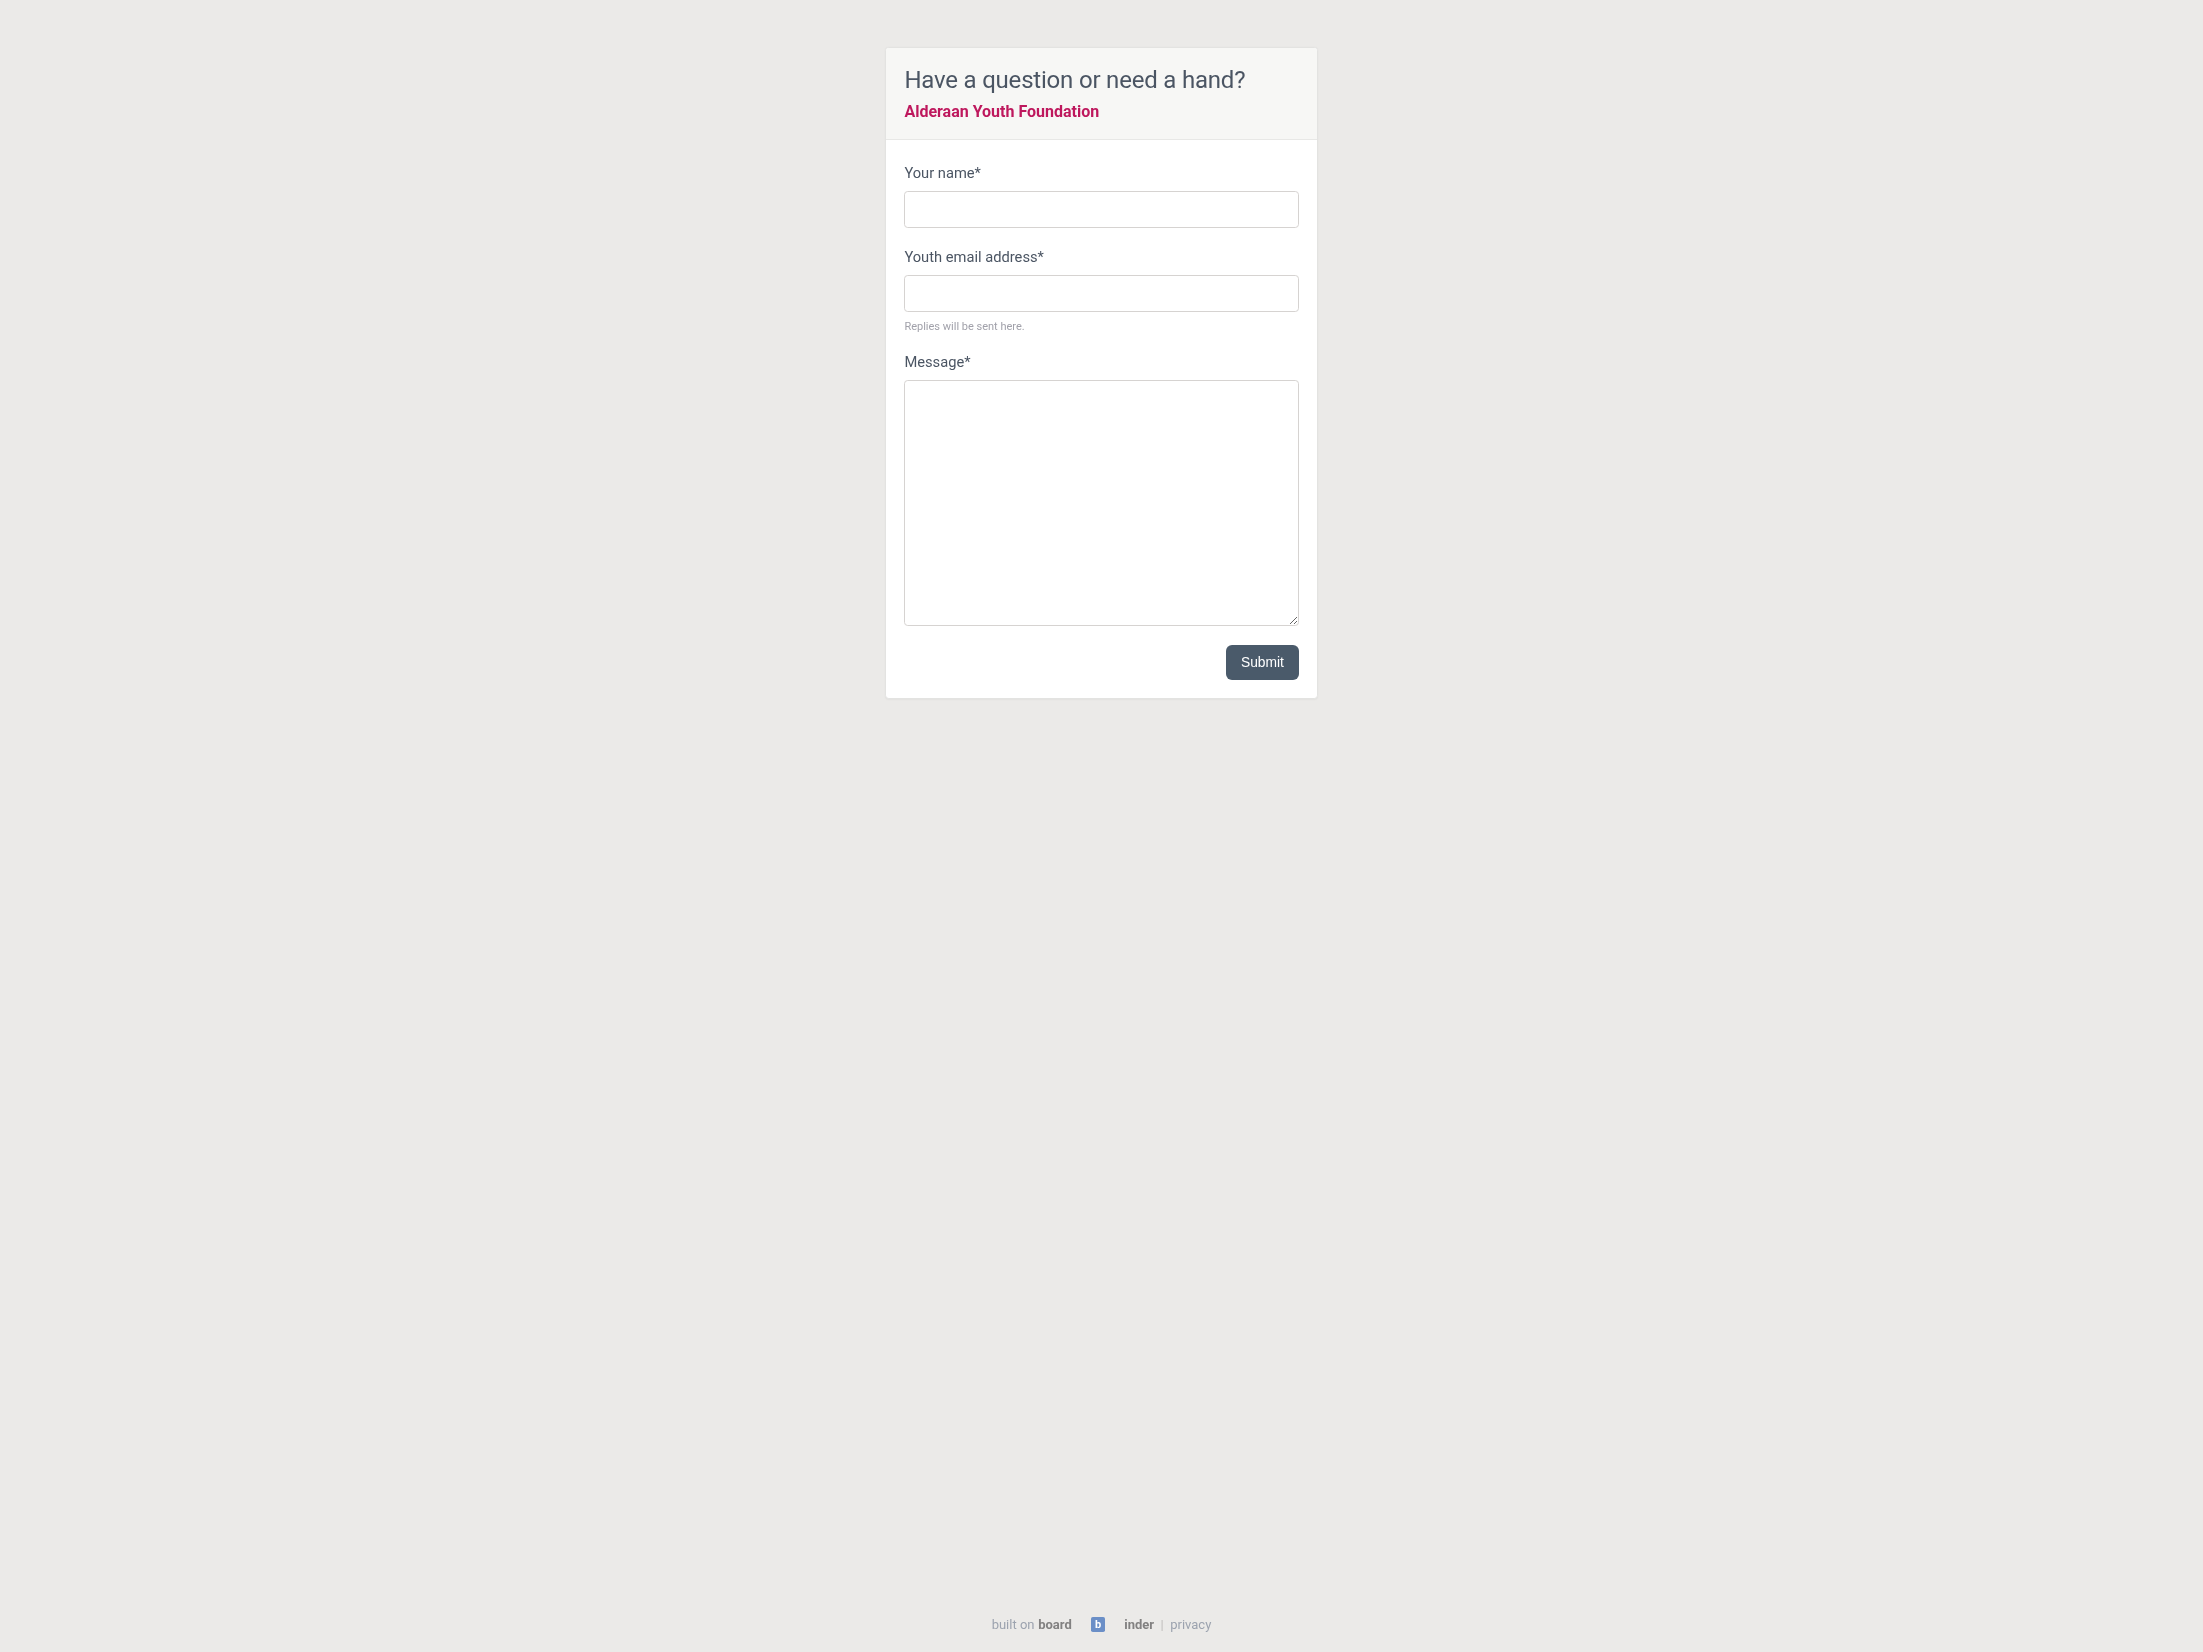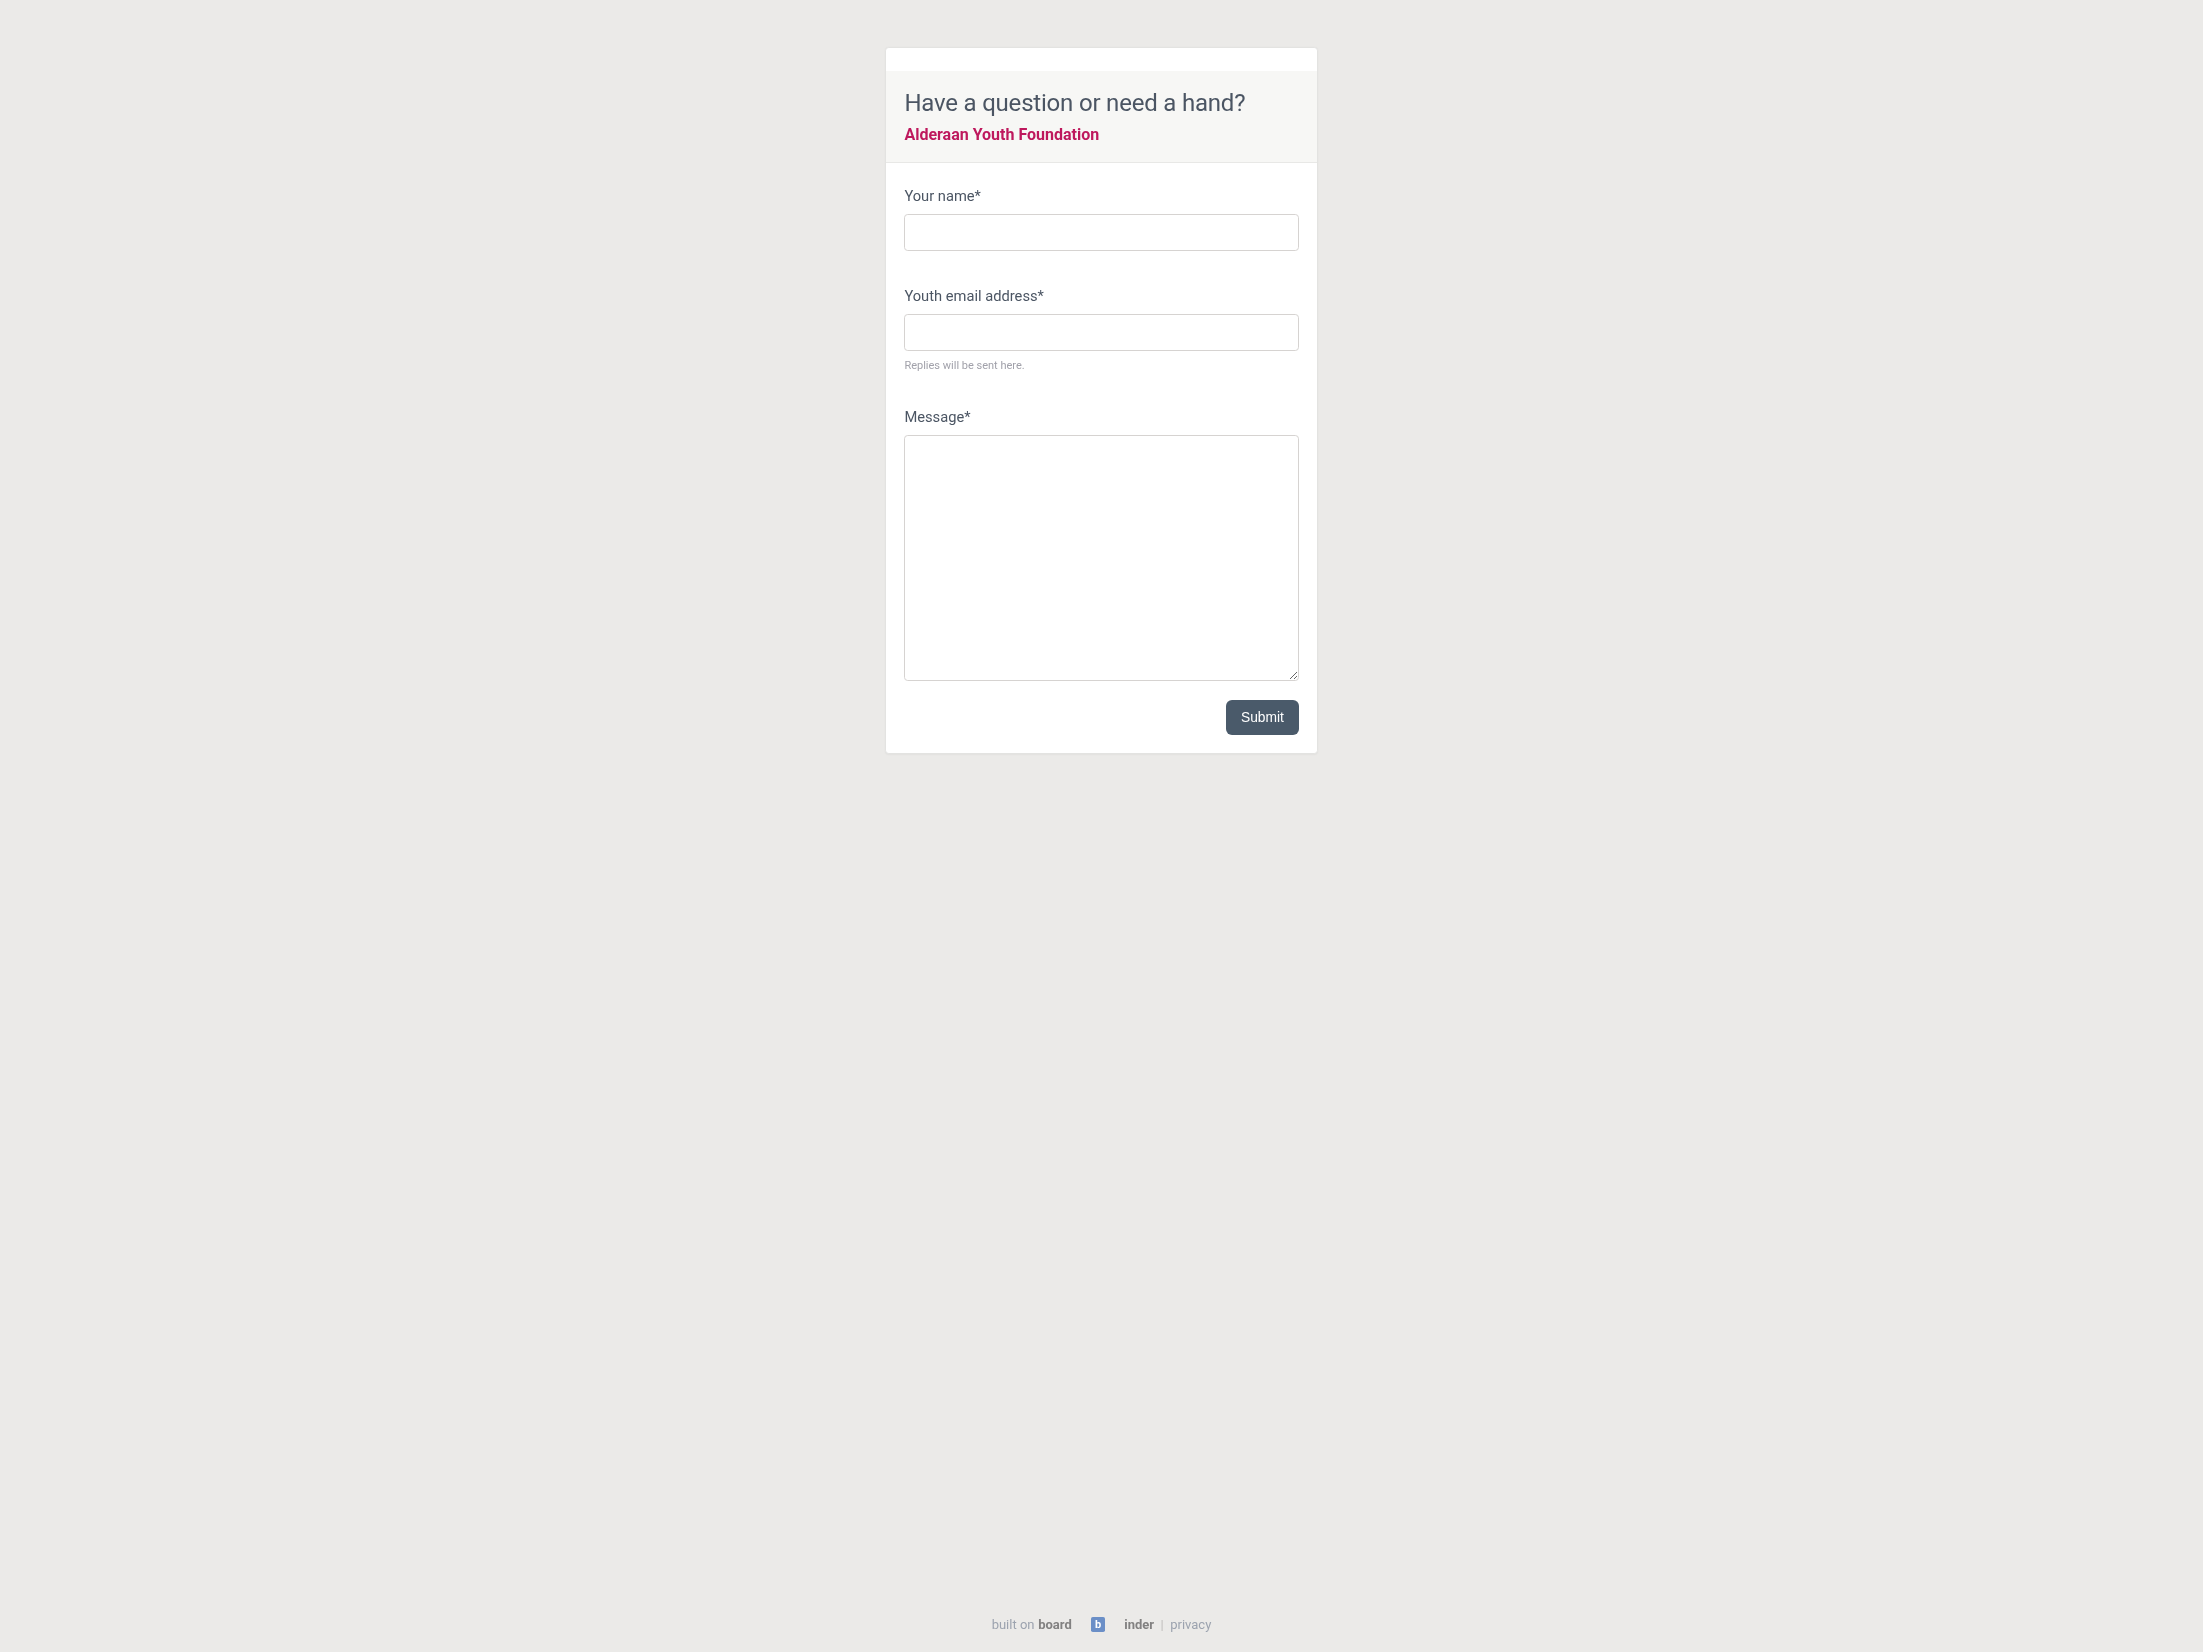--- a/index.html
+++ b/index.html
@@ -21,39 +21,38 @@
       background: #ffffff;
       border: 0.9px solid #e3e3e1;
       border-radius: 3.7px;
       box-shadow: 0 0.9px 1.8px rgba(0,0,0,0.04);
       overflow: hidden;
     }
     .card-header {
       background: #f7f7f5;
       border-bottom: 0.9px solid #e8e8e6;
       padding: 18.4px 18.4px 18.4px 18.4px;
-      margin-top: 23px;
     }
     .card-title {
       font-size: 24px;
       font-weight: 400;
       color: #4b5563;
       letter-spacing: -0.2px;
       margin-bottom: 7.3px;
     }
     .card-subtitle {
       font-size: 16px;
       font-weight: 700;
       color: #be185d;
     }
     .card-body {
       padding: 24px 18.4px 18.4px 18.4px;
     }
     .form-group {
-      margin-bottom: 36px;
+      margin-bottom: 20px;
     }
     .form-group.last {
       margin-bottom: 14.7px;
     }
     .form-label {
       display: block;
       font-size: 14.7px;
       color: #4b5563;
       margin-bottom: 9.2px;
     }

